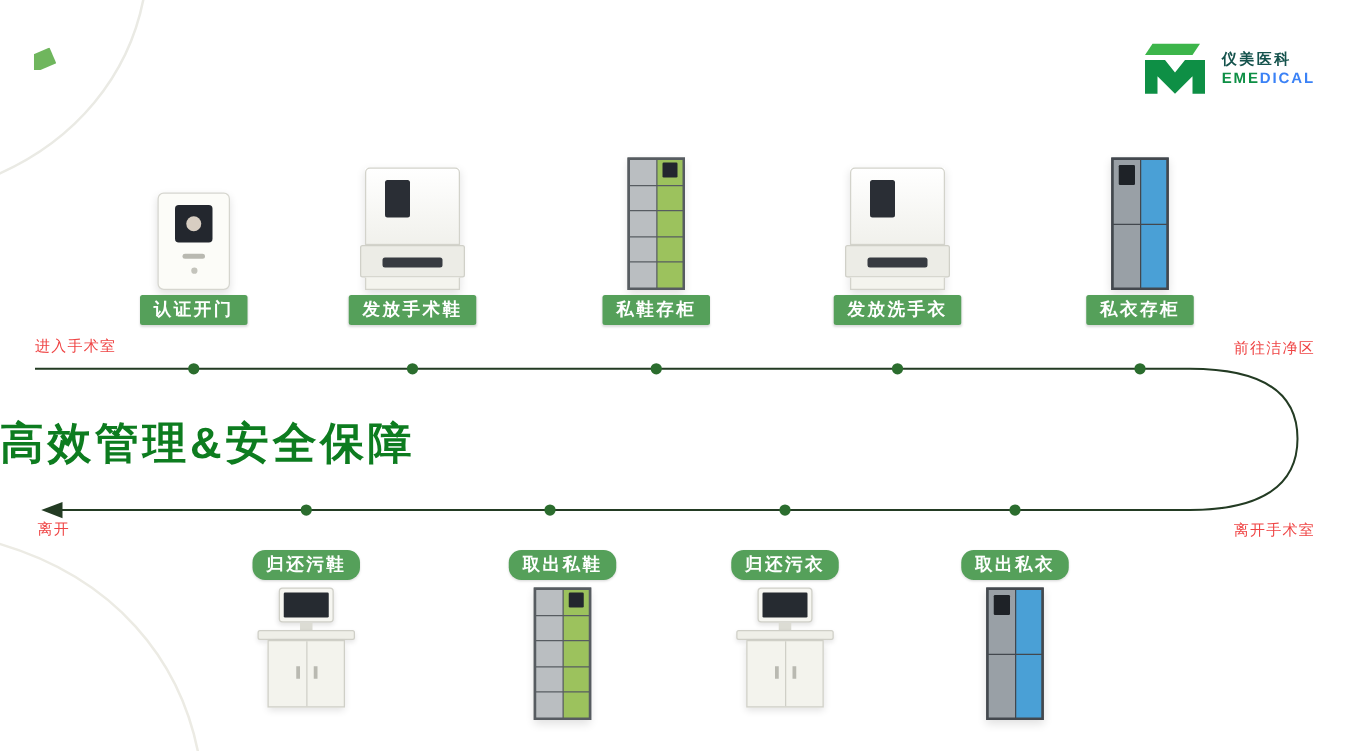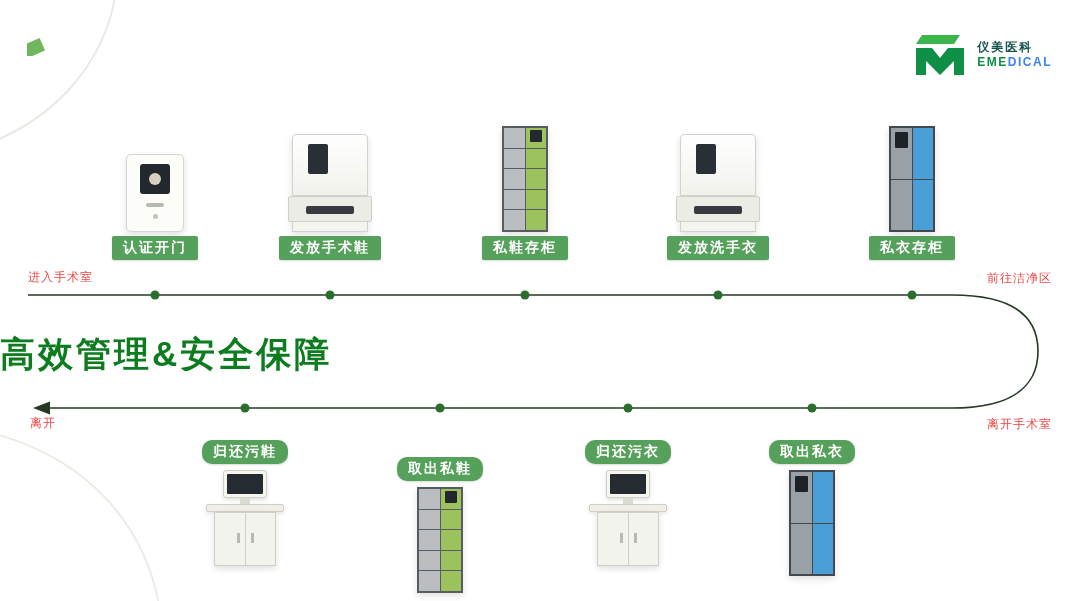--- a/index.html
+++ b/index.html
@@ -221,21 +221,21 @@
             </div>
             <div class="con-neck"></div>
             <div class="con-desk"></div>
             <div class="con-cabinet">
               <span class="con-door"></span>
               <span class="con-door"></span>
             </div>
           </div>
         </div>
       </div>
-      <div class="station bottom" style="left: 355px; margin-top: 17px;">
+      <div class="station bottom" style="left: 365px;">
         <div class="badge">取出私鞋</div>
         <div class="device-area">
           <div class="dev dev-locker">
             <div class="lk-cell gray"></div>
             <div class="lk-cell green">
               <i class="lk-screen"></i>
             </div>
             <div class="lk-cell gray"></div>
             <div class="lk-cell green"></div>
             <div class="lk-cell gray"></div>

